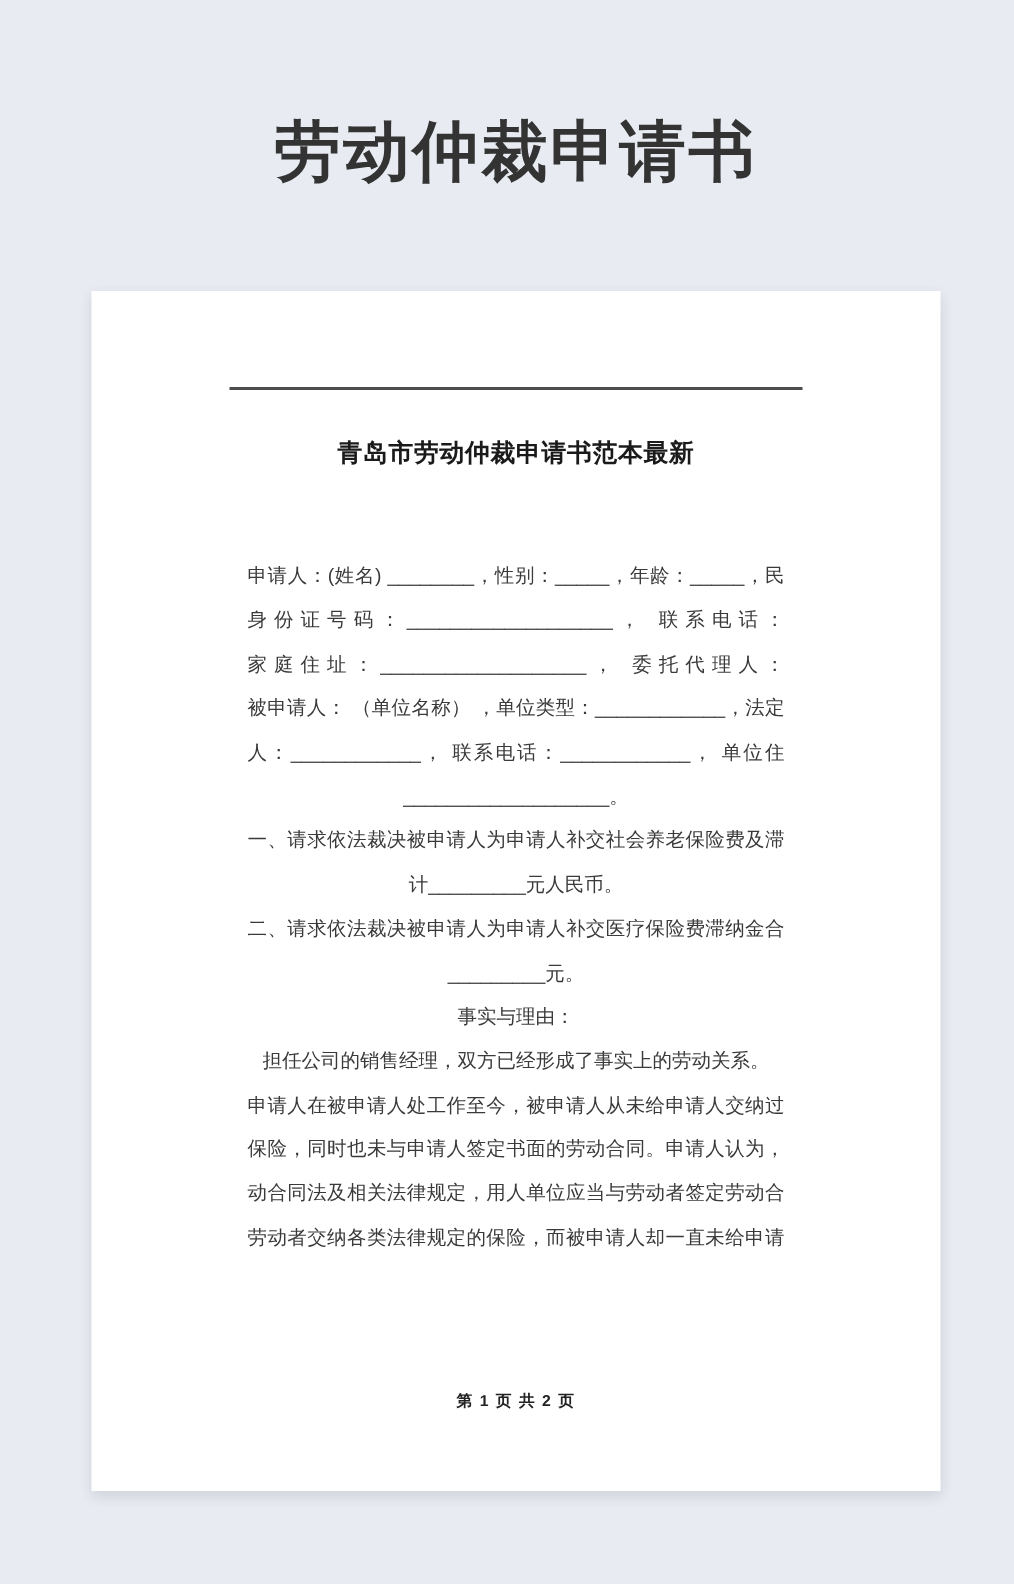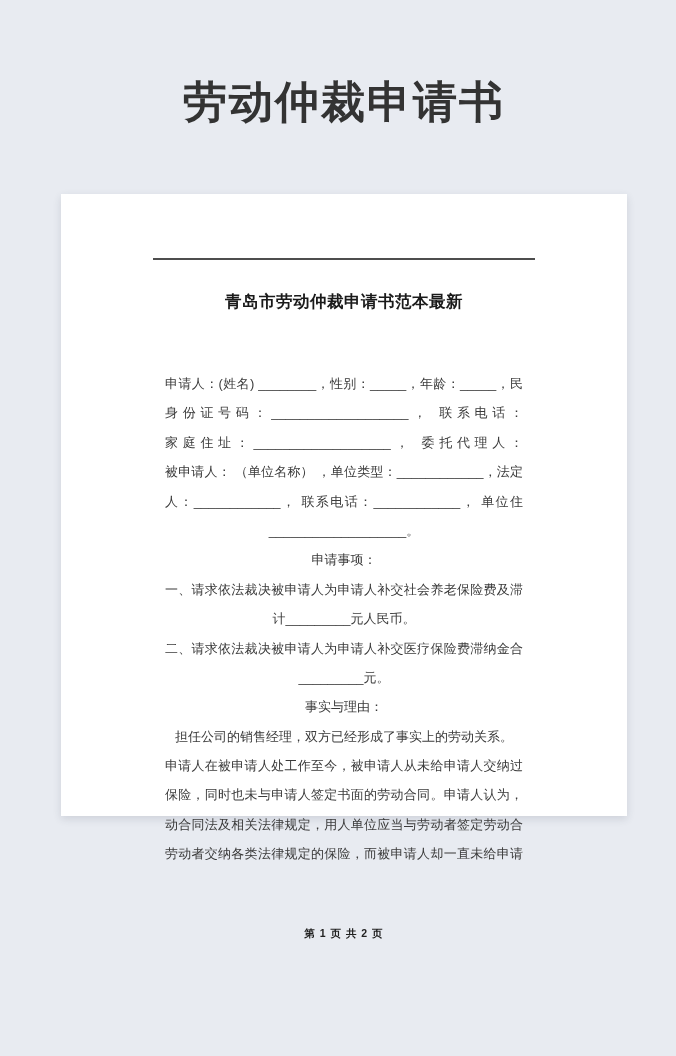--- a/index.html
+++ b/index.html
@@ -24,21 +24,21 @@
     font-size: 25px;
     font-weight: 400;
     color: #696c71;
     letter-spacing: 1px;
   }
 
   
   .page {
     position: absolute;
     left: 55px; top: 188px;
-    width: 566px; height: 622px;
+    width: 566px; height: 800px;
     background: #ffffff;
     box-shadow: 0 3px 8px rgba(50, 60, 80, 0.14);
   }
   .page-inner {
     padding: 58px 86px 0 86px;
     height: 100%;
     position: relative;
   }
   .top-rule {
     border: none;
@@ -93,21 +93,20 @@
   <div class="page-inner">
     <hr class="top-rule">
     <div class="doc-title">青岛市劳动仲裁申请书范本最新</div>
     <div class="doc-body">
         <div class="doc-line justify">申请人：(姓名) ________，性别：_____，年龄：_____，民族：_____，</div>
         <div class="doc-line justify">身份证号码：___________________， 联系电话：____________，</div>
         <div class="doc-line justify">家庭住址：___________________， 委托代理人：__________。</div>
         <div class="doc-line justify">被申请人： （单位名称） ，单位类型：____________，法定代表</div>
         <div class="doc-line justify">人：____________， 联系电话：____________， 单位住所：</div>
         <div class="doc-line left">___________________。</div>
-        <div class="doc-line left">申请事项：</div>
         <div class="doc-line justify">一、请求依法裁决被申请人为申请人补交社会养老保险费及滞纳金合</div>
         <div class="doc-line left">计_________元人民币。</div>
         <div class="doc-line justify">二、请求依法裁决被申请人为申请人补交医疗保险费滞纳金合计</div>
         <div class="doc-line left">_________元。</div>
         <div class="doc-line left">事实与理由：</div>
         <div class="doc-line left">担任公司的销售经理，双方已经形成了事实上的劳动关系。</div>
         <div class="doc-line justify">申请人在被申请人处工作至今，被申请人从未给申请人交纳过任何的</div>
         <div class="doc-line justify">保险，同时也未与申请人签定书面的劳动合同。申请人认为，根据劳</div>
         <div class="doc-line justify">动合同法及相关法律规定，用人单位应当与劳动者签定劳动合同并为</div>
         <div class="doc-line justify">劳动者交纳各类法律规定的保险，而被申请人却一直未给申请人交纳</div>

